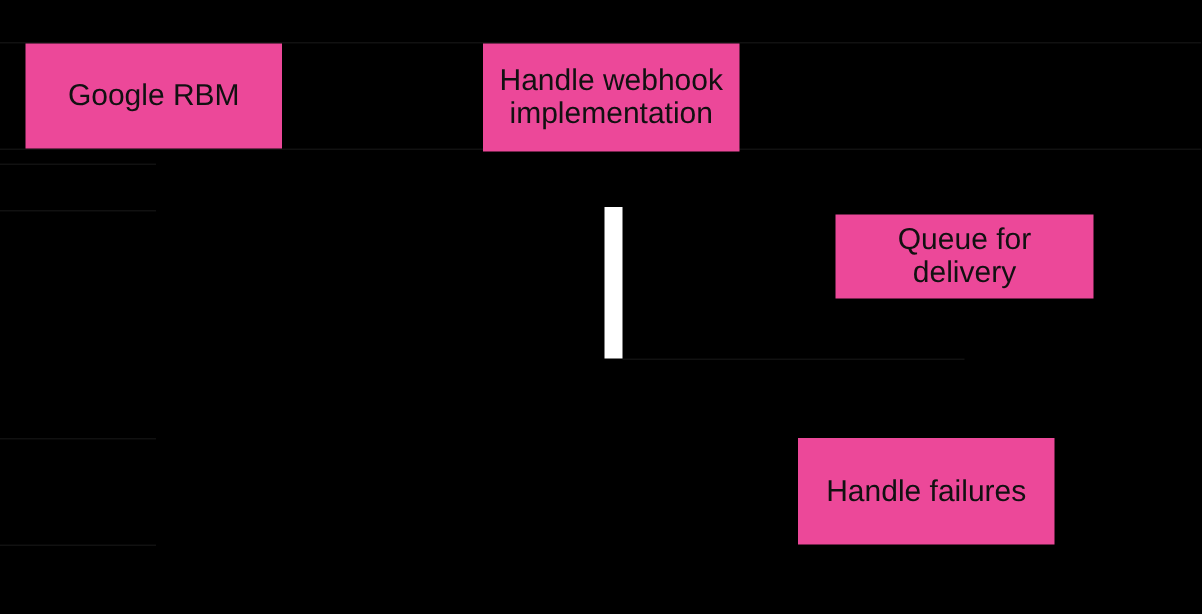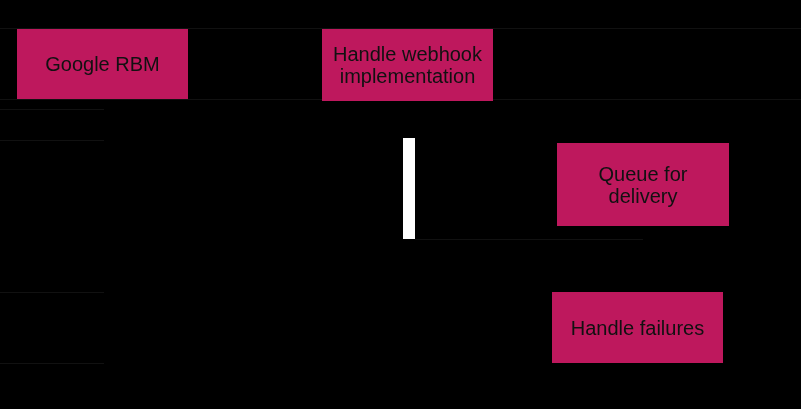--- a/index.html
+++ b/index.html
@@ -25,34 +25,34 @@
   .fl-band-top     { left: 0;   top: 28px;  width: 801px; }
   .fl-band-bottom  { left: 0;   top: 99px;  width: 801px; }
   .fl-left-1       { left: 0;   top: 109px; width: 104px; }
   .fl-left-2       { left: 0;   top: 140px; width: 104px; }
   .fl-left-3       { left: 0;   top: 292px; width: 104px; }
   .fl-left-4       { left: 0;   top: 363px; width: 104px; }
   .fl-arrow        { left: 415px; top: 239px; width: 228px; }
 
   .node {
     position: absolute;
-    background: #be185d;
+    background: #ec4899;
     color: #111111;
     display: flex;
     align-items: center;
     justify-content: center;
     text-align: center;
     font-size: 20px;
     line-height: 22px;
     z-index: 2;
   }
   .node-google-rbm        { left: 17px;  top: 29px;  width: 171px; height: 70px; }
   .node-partner-webhook   { left: 322px; top: 29px;  width: 171px; height: 72px; }
-  .node-queue-delivery    { left: 557px; top: 143px; width: 172px; height: 83px; }
-  .node-handle-failures   { left: 552px; top: 292px; width: 171px; height: 71px; }
+  .node-queue-delivery    { left: 557px; top: 143px; width: 172px; height: 56px; }
+  .node-handle-failures   { left: 532px; top: 292px; width: 171px; height: 71px; }
   .node-label { padding: 0 6px; }
 
   .activation-bar {
     position: absolute;
     left: 403px;
     top: 138px;
     width: 12px;
     height: 101px;
     background: #ffffff;
     z-index: 2;

